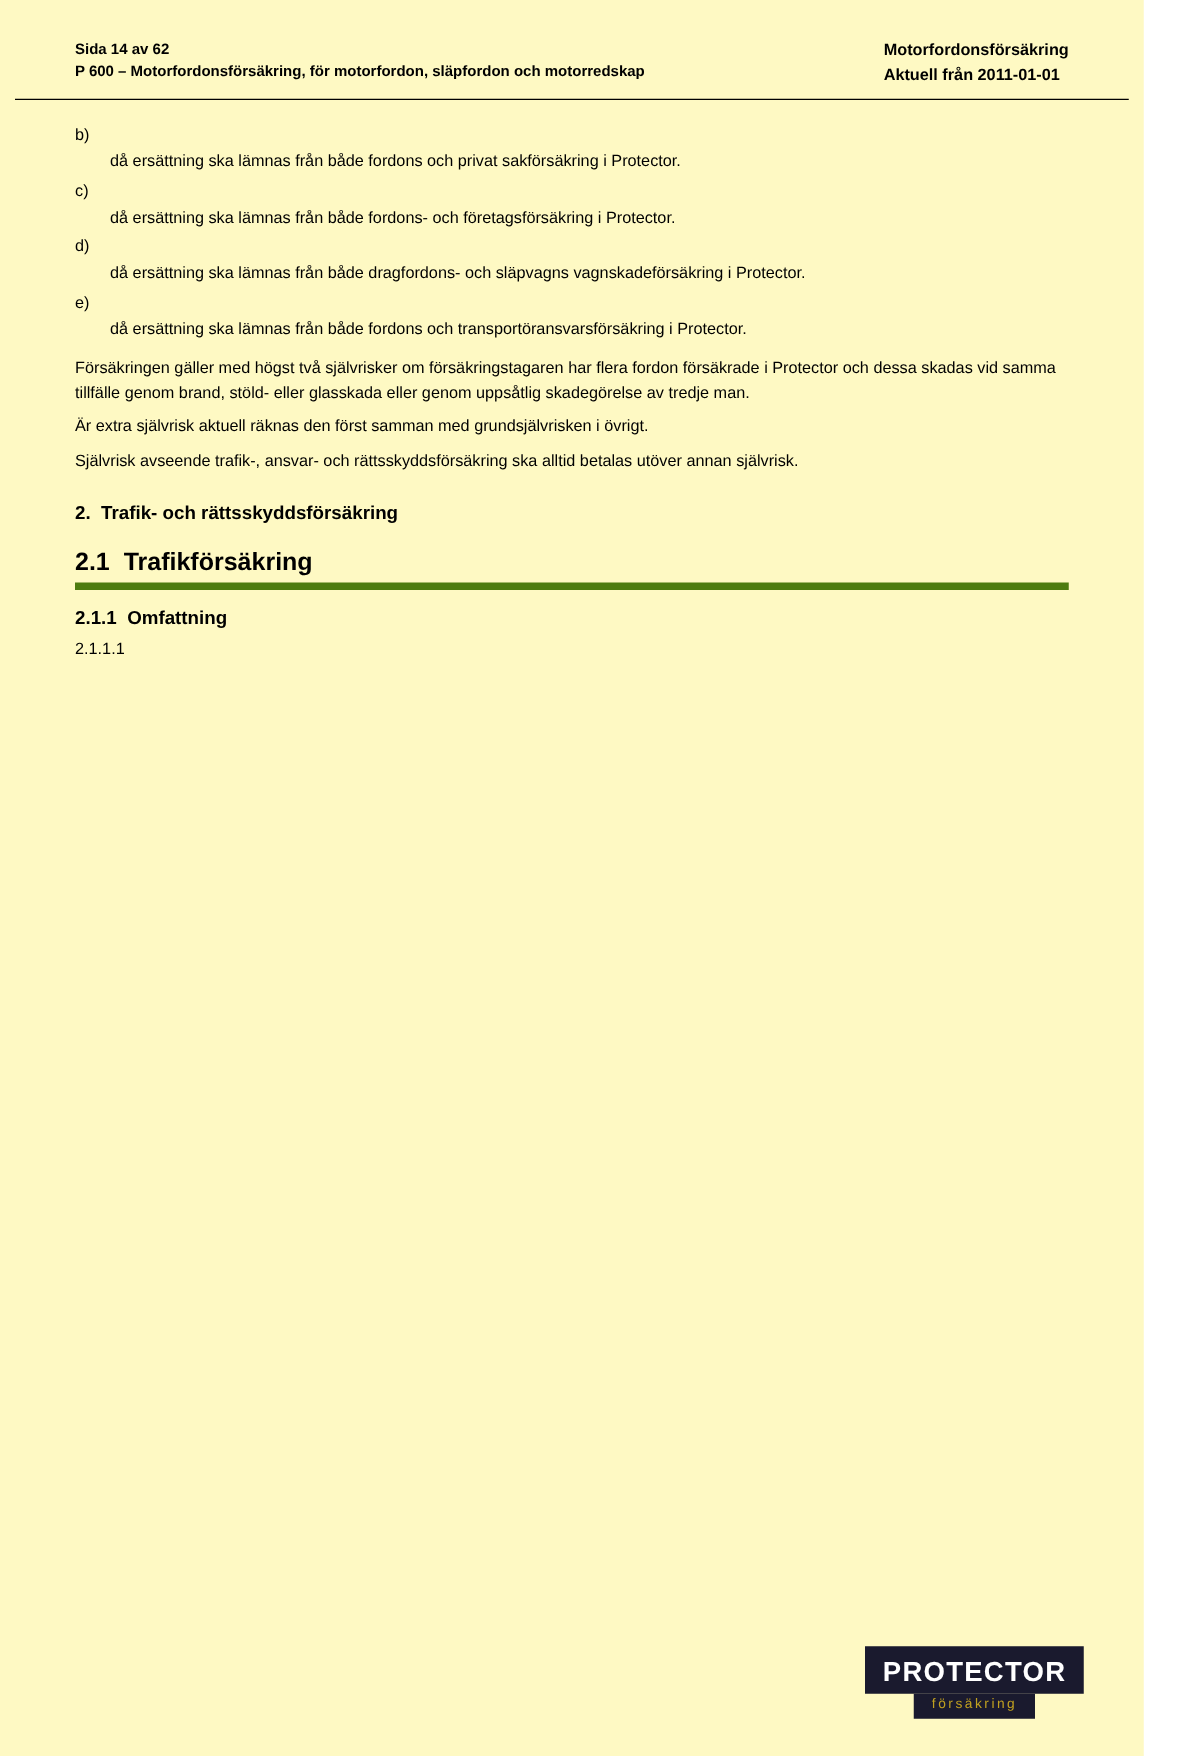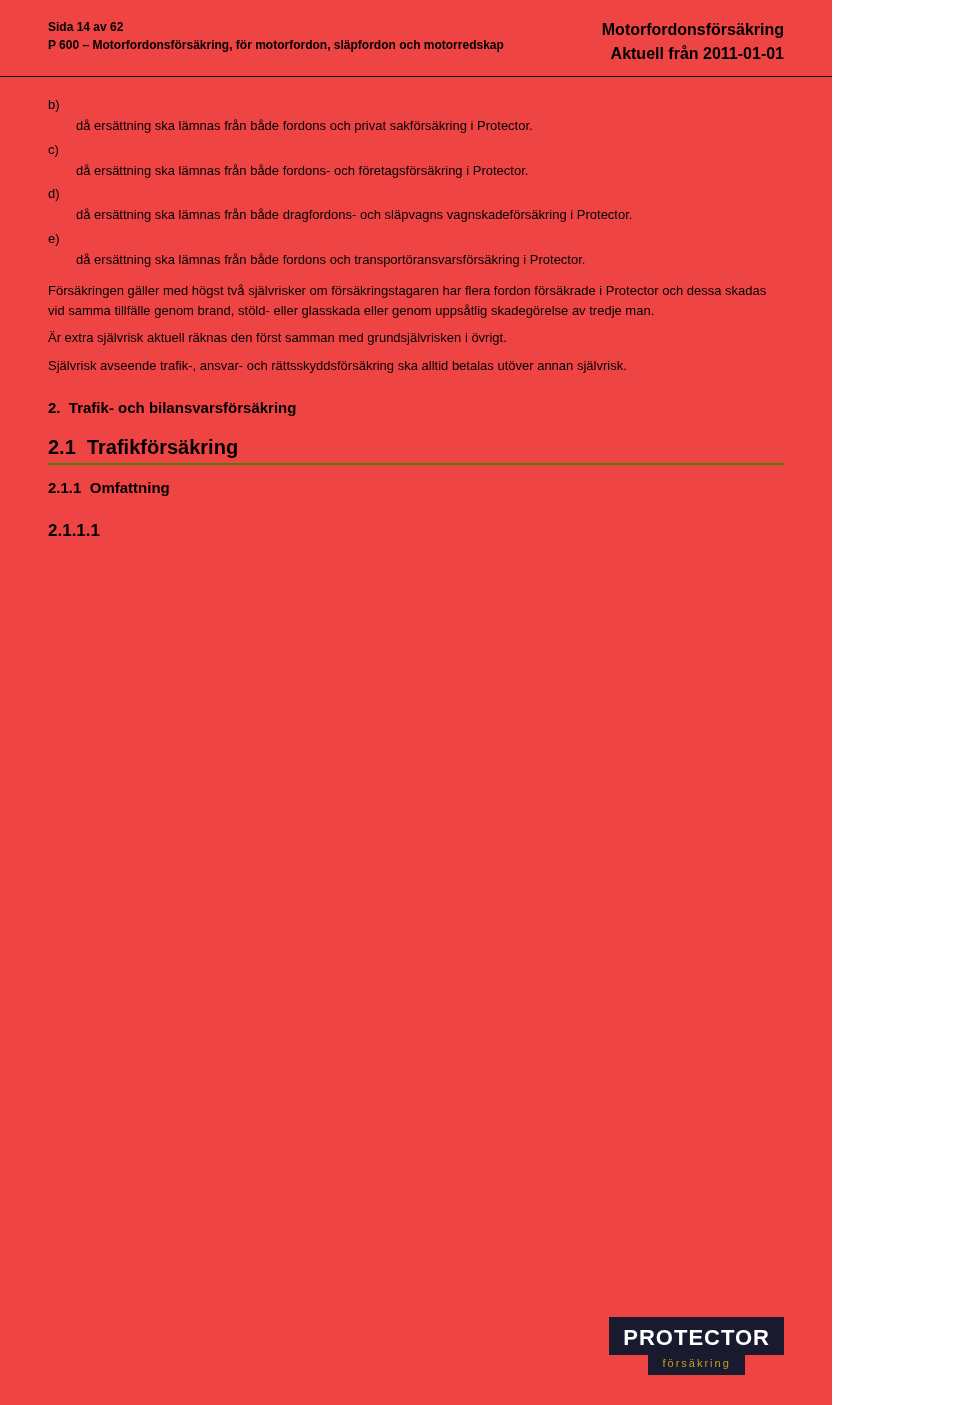--- a/index.html
+++ b/index.html
@@ -11,24 +11,24 @@
     body {
       background: #ffffff;
       font-family: Arial, Helvetica, sans-serif;
       font-size: 13px;
       color: #000000;
       width: 960px;
       min-height: 1405px;
     }
 
     .page {
-      width: 832px;
+      width: 915px;
       min-height: 1405px;
-      background: #ef4444;
-      padding: 0;
+      background: #fef9c3;
+      padding: 12px;
       position: relative;
     }
 
     
     .header {
       display: flex;
       justify-content: space-between;
       align-items: flex-start;
       padding: 18px 48px 10px 48px;
       border-bottom: 1px solid #000;
@@ -36,24 +36,24 @@
     }
 
     .header-left {
       font-size: 12px;
       font-weight: bold;
       color: #000;
       line-height: 1.5;
     }
 
     .header-right {
-      font-size: 16px;
+      font-size: 13px;
       font-weight: bold;
       color: #000;
-      text-align: right;
+      text-align: left;
       line-height: 1.5;
     }
 
     
     .content {
       padding: 18px 48px 40px 48px;
     }
 
     
     .list-section {
@@ -92,35 +92,35 @@
       font-weight: bold;
       margin-top: 24px;
       margin-bottom: 6px;
     }
 
     .section-heading-2 {
       font-size: 20px;
       font-weight: bold;
       margin-top: 20px;
       margin-bottom: 4px;
-      border-bottom: 2px solid #4d7c0f;
+      border-bottom: 6px solid #4d7c0f;
       padding-bottom: 4px;
     }
 
     .subsection-heading {
       font-size: 15px;
       font-weight: bold;
       margin-top: 14px;
       margin-bottom: 6px;
     }
 
     .sub-sub-section {
-      font-size: 17px;
-      font-weight: bold;
-      margin-top: 25px;
+      font-size: 13px;
+      font-weight: normal;
+      margin-top: 8px;
       margin-bottom: 6px;
     }
 
     
     .footer {
       position: absolute;
       bottom: 30px;
       right: 48px;
       text-align: center;
     }
@@ -187,21 +187,21 @@
         <span class="bullet">e)</span>
         <span class="text">då ersättning ska lämnas från både fordons och transportöransvarsförsäkring i Protector.</span>
       </div>
     </div>
 
     <p class="paragraph">Försäkringen gäller med högst två självrisker om försäkringstagaren har flera fordon försäkrade i Protector och dessa skadas vid samma tillfälle genom brand, stöld- eller glasskada eller genom uppsåtlig skadegörelse av tredje man.</p>
     <p class="paragraph">Är extra självrisk aktuell räknas den först samman med grundsjälvrisken i övrigt.</p>
     <p class="paragraph">Självrisk avseende trafik-, ansvar- och rättsskyddsförsäkring ska alltid betalas utöver annan självrisk.</p>
 
     <div class="section-heading">
-      <span>2.</span>&nbsp;&nbsp;<span>Trafik- och bilansvarsförsäkring</span>
+      <span>2.</span>&nbsp;&nbsp;<span>Trafik- och rättsskyddsförsäkring</span>
     </div>
 
     <div class="section-heading-2">
       <span>2.1</span>&nbsp;&nbsp;<span>Trafikförsäkring</span>
     </div>
 
     <div class="subsection-heading">
       <span>2.1.1</span>&nbsp;&nbsp;<span>Omfattning</span>
     </div>
 

